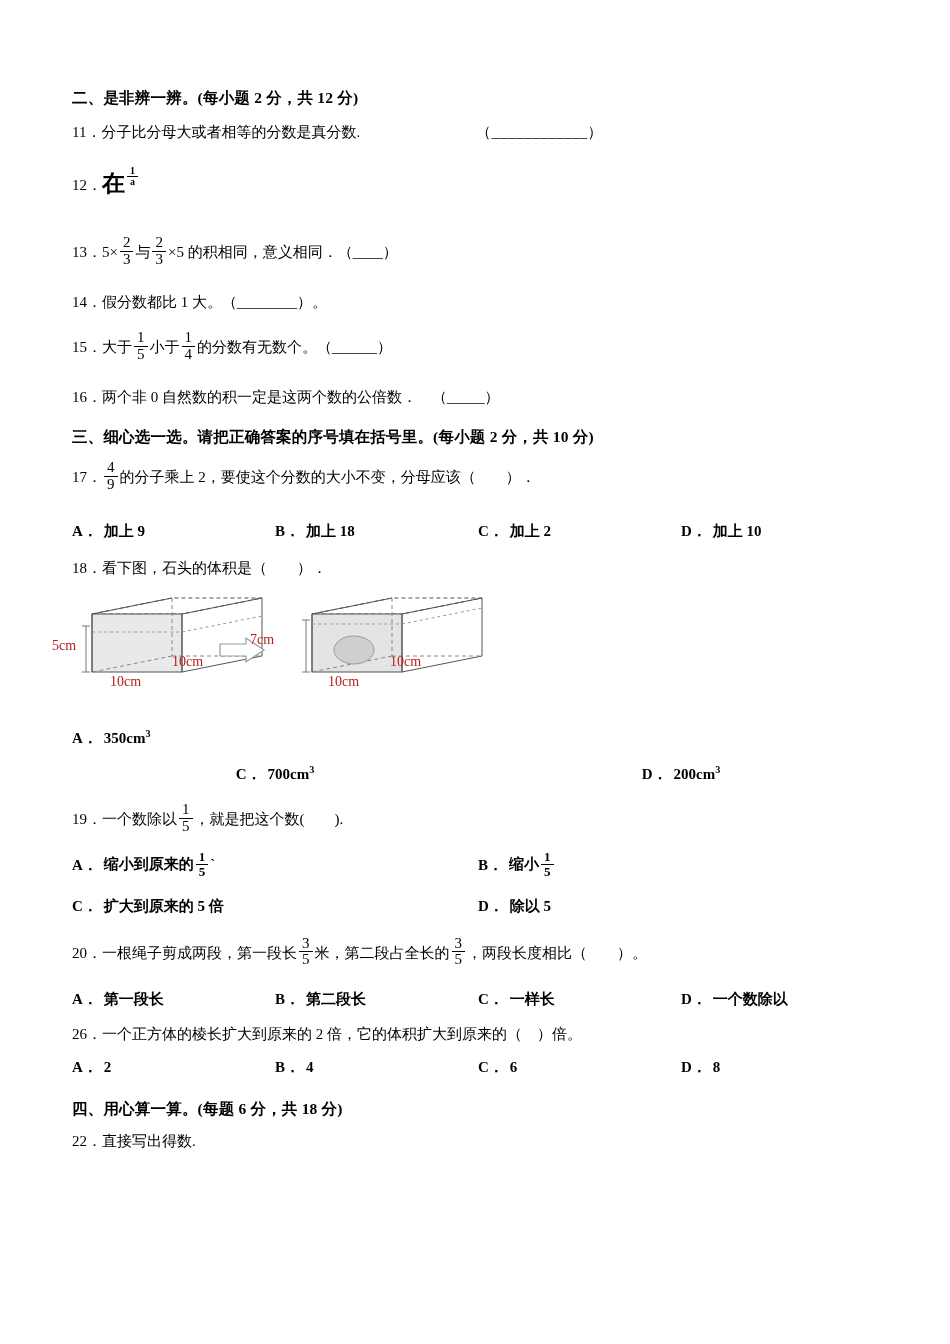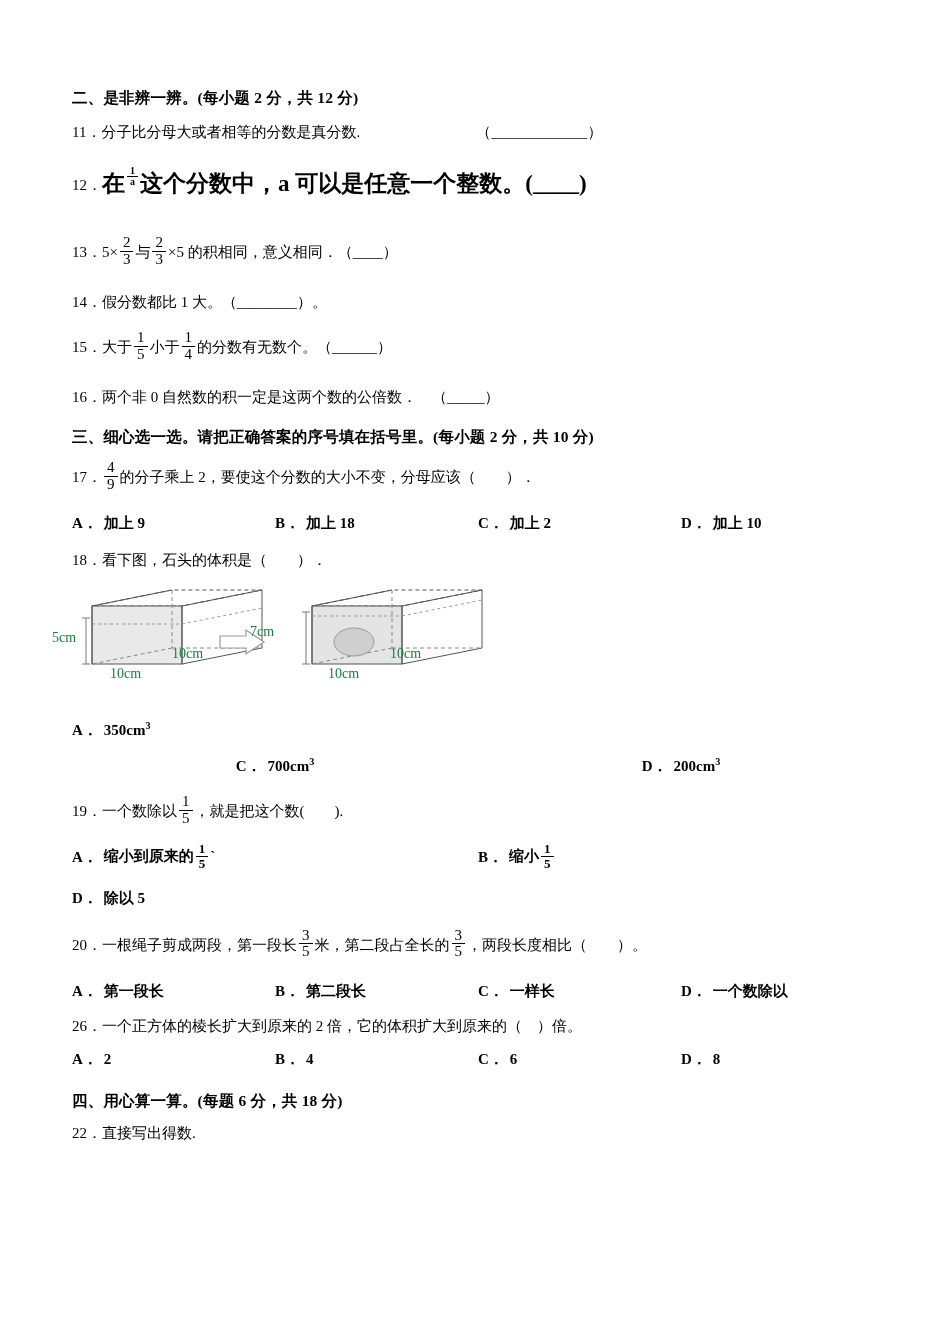--- a/index.html
+++ b/index.html
@@ -88,62 +88,62 @@
   sup { font-size: 0.68em; vertical-align: super; }
 
   .figure {
     position: relative;
     height: 128px;
     margin: 6px 0 14px 0;
   }
   .fig-label {
     position: absolute;
     font-size: 14px;
-    color: #15803d;
+    color: #b91c1c;
     font-family: "Liberation Serif", serif;
   }
   svg { display: block; }
   .ans-paren { letter-spacing: 0.5px; }
 </style>
 </head>
 <body>
 
 <div class="page">
   <div class="content">
 
     <div class="section-head">二、是非辨一辨。(每小题 2 分，共 12 分)</div>
 
     <div class="q">
       <span class="qnum">11．</span><span class="qbody">分子比分母大或者相等的分数是真分数.</span>
       <span style="display:inline-block;width:112px;"></span><span class="ans-paren">（____________）</span>
     </div>
 
     <div class="q big" style="margin:22px 0 34px 0;">
-      <span class="qnum" style="font-size:15px;font-weight:normal;min-width:30px;">12．</span><span>在</span><span class="frac tiny"><span class="num">1</span><span class="den">a</span></span><span>这个分数中，a 可以是任意一个整数。(____)</span>
+      <span class="qnum" style="font-size:15px;font-weight:normal;min-width:30px;">12．</span><span>在</span><span class="frac tiny"><span class="num">1</span><span class="den">a</span></span>
     </div>
 
     <div class="q" style="margin-bottom:24px;">
       <span class="qnum">13．</span><span>5×</span><span class="frac"><span class="num">2</span><span class="den">3</span></span><span>与</span><span class="frac"><span class="num">2</span><span class="den">3</span></span><span>×5 的积相同，意义相同．（____）</span>
     </div>
 
     <div class="q">
       <span class="qnum">14．</span><span>假分数都比 1 大。（________）。</span>
     </div>
 
     <div class="q" style="margin-bottom:24px;">
       <span class="qnum">15．</span><span>大于</span><span class="frac"><span class="num">1</span><span class="den">5</span></span><span>小于</span><span class="frac"><span class="num">1</span><span class="den">4</span></span><span>的分数有无数个。（______）</span>
     </div>
 
     <div class="q" style="margin-bottom:18px;">
       <span class="qnum">16．</span><span>两个非 0 自然数的积一定是这两个数的公倍数．　（_____）</span>
     </div>
 
     <div class="section-head" style="">三、细心选一选。请把正确答案的序号填在括号里。(每小题 2 分，共 10 分)</div>
 
-    <div class="q" style="margin-bottom:22px;">
+    <div class="q" style="margin-bottom:30px;">
       <span class="qnum">17．</span><span class="frac"><span class="num">4</span><span class="den">9</span></span><span>的分子乘上 2，要使这个分数的大小不变，分母应该（　　）．</span>
     </div>
 
     <div class="opts four" style="margin-bottom:16px;">
       <span class="opt"><span class="opt-l">A．</span><span>加上 9</span></span>
       <span class="opt"><span class="opt-l">B．</span><span>加上 18</span></span>
       <span class="opt"><span class="opt-l">C．</span><span>加上 2</span></span>
       <span class="opt"><span class="opt-l">D．</span><span>加上 10</span></span>
     </div>
 
@@ -217,20 +217,21 @@
 
     <div class="q" style="">
       <span class="qnum">19．</span><span>一个数除以</span><span class="frac"><span class="num">1</span><span class="den">5</span></span><span>，就是把这个数(　　).</span>
     </div>
 
     <div class="opts two" style="margin-bottom:18px;">
       <span class="opt"><span class="opt-l">A．</span><span>缩小到原来的</span><span class="frac small"><span class="num">1</span><span class="den">5</span></span><span>`</span></span>
       <span class="opt"><span class="opt-l">B．</span><span>缩小</span><span class="frac small"><span class="num">1</span><span class="den">5</span></span></span>
     </div>
     <div class="opts two" style="margin-bottom:20px;">
+      <span class="opt"><span class="opt-l">C．</span><span>扩大到原来的 5 倍</span></span>
       <span class="opt"><span class="opt-l">D．</span><span>除以 5</span></span>
     </div>
 
     <div class="q" style="margin-bottom:22px;">
       <span class="qnum">20．</span><span>一根绳子剪成两段，第一段长</span><span class="frac"><span class="num">3</span><span class="den">5</span></span><span>米，第二段占全长的</span><span class="frac"><span class="num">3</span><span class="den">5</span></span><span>，两段长度相比（　　）。</span>
     </div>
 
     <div class="opts four" style="margin-bottom:14px;">
       <span class="opt"><span class="opt-l">A．</span><span>第一段长</span></span>
       <span class="opt"><span class="opt-l">B．</span><span>第二段长</span></span>

